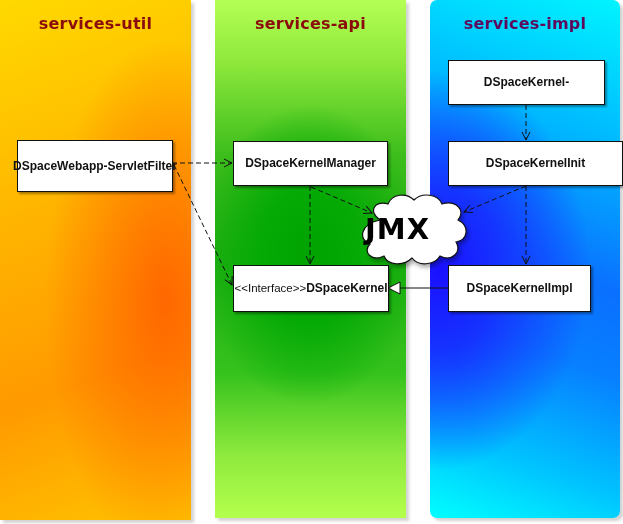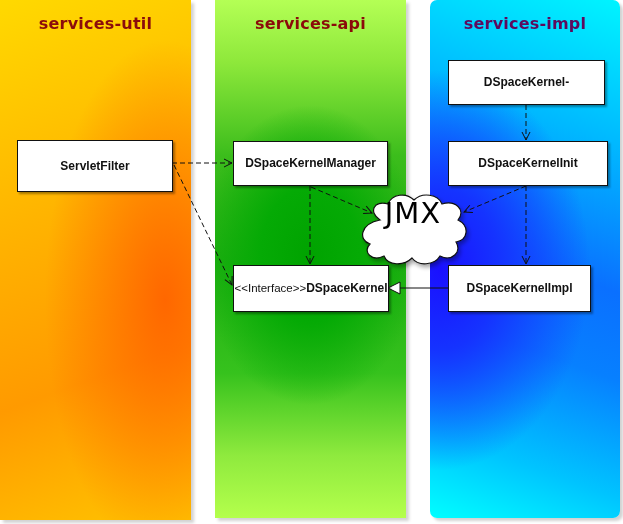--- a/index.html
+++ b/index.html
@@ -22,22 +22,22 @@
       font-family: "DejaVu Sans", sans-serif; font-weight: bold; font-size: 16px; letter-spacing: 0.2px; }
     .col-util .col-title { color: #8b0c0c; }
     .col-api .col-title { color: #8b0a0a; }
     .col-impl .col-title { color: #5d0a5d; }
     .uml-box { position: absolute; background: #ffffff; border: 1px solid #111;
       box-shadow: 2px 2px 2px rgba(0,0,0,0.35); display: flex; flex-direction: row;
       align-items: center; justify-content: center; text-align: center;
       font-size: 12px; font-weight: bold; color: #111; line-height: 15px; box-sizing: border-box; }
     .uml-box .stereo { font-weight: normal; font-size: 11.5px; }
     svg.overlay { position: absolute; left: 0; top: 0; }
-    .jmx-label { position: absolute; left: 365px; top: 196px; width: 96px; text-align: center;
-      font-family: "DejaVu Sans", sans-serif; font-weight: normal; font-size: 29px; color: #000;
+    .jmx-label { position: absolute; left: 365px; top: 212px; width: 96px; text-align: left;
+      font-family: "DejaVu Sans", sans-serif; font-weight: bold; font-size: 29px; color: #000;
       letter-spacing: 1px; }
   </style>
 </head>
 <body>
 
 <div class="column col-util">
   <div class="col-title">services-util</div>
 </div>
 <div class="column col-api">
   <div class="col-title">services-api</div>
@@ -69,35 +69,36 @@
   <line x1="448" y1="288" x2="388" y2="288" stroke="#111" stroke-width="1" marker-end="url(#hollow-tri)"></line>
 
   <path filter="url(#cloud-shadow)" d="M380,220 C368,212 374,200 388,204 C392,194 406,192 414,200 C422,192 438,194 442,204
            C456,200 466,210 458,220 C470,226 468,240 456,242 C462,252 452,262 440,256
            C434,266 418,266 412,258 C404,266 388,266 384,256 C372,262 362,252 370,244
            C358,240 360,224 380,220 Z" fill="#ffffff" stroke="#111" stroke-width="1.2"></path>
 </svg>
 <div class="jmx-label">JMX</div>
 
 <div class="uml-box" style="left:17px; top:140px; width:156px; height:52px;">
+  <div>DSpaceWebapp-</div>
   <div>ServletFilter</div>
 </div>
 
 <div class="uml-box" style="left:233px; top:141px; width:155px; height:45px;">
   <div>DSpaceKernelManager</div>
 </div>
 
 <div class="uml-box" style="left:233px; top:265px; width:156px; height:47px;">
   <div class="stereo">&lt;&lt;Interface&gt;&gt;</div>
   <div>DSpaceKernel</div>
 </div>
 
 <div class="uml-box" style="left:448px; top:60px; width:157px; height:45px;">
   <div>DSpaceKernel-</div>
 </div>
 
-<div class="uml-box" style="left:448px; top:141px; width:160px; height:45px;">
+<div class="uml-box" style="left:448px; top:141px; width:175px; height:45px;">
   <div>DSpaceKernelInit</div>
 </div>
 
 <div class="uml-box" style="left:448px; top:265px; width:143px; height:47px;">
   <div>DSpaceKernelImpl</div>
 </div>
 
 </body></html>

